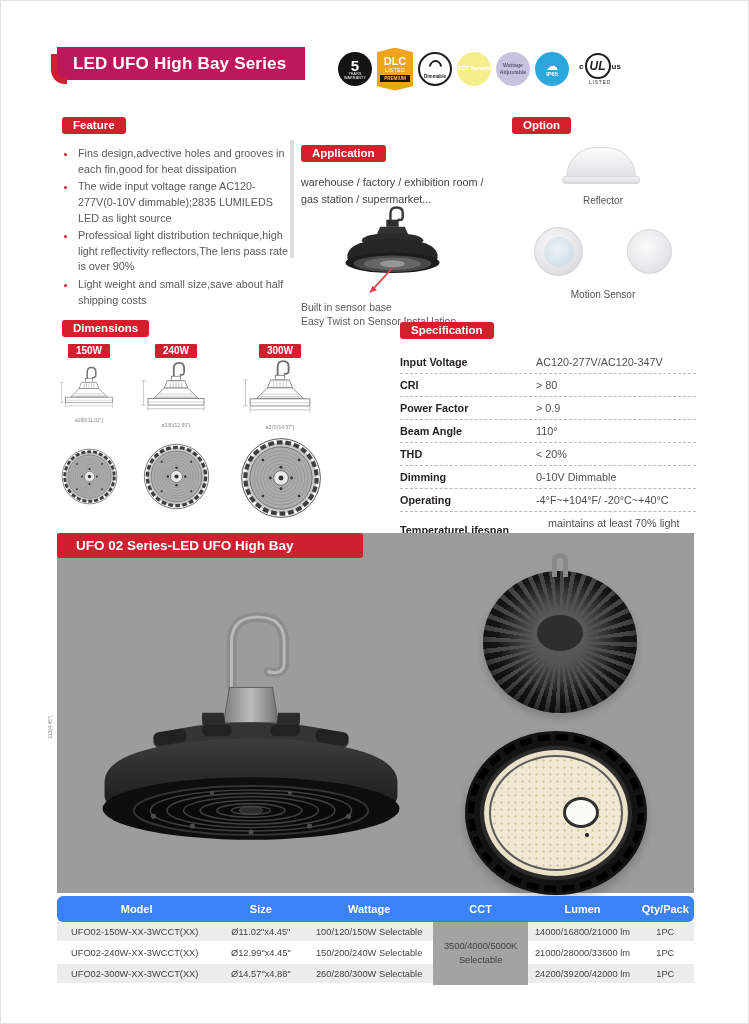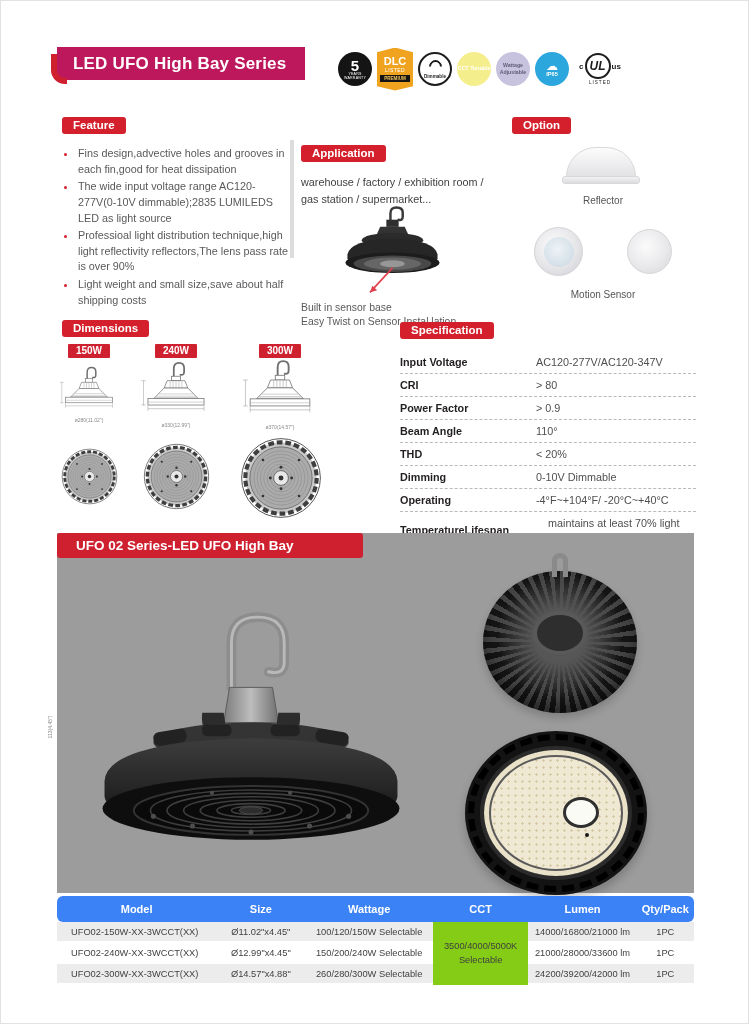--- a/index.html
+++ b/index.html
@@ -120,21 +120,21 @@
   .otable { position:absolute; left:57px; top:896px; width:637px; }
   .otable .thead { display:grid; grid-template-columns:25% 14% 20% 15% 17% 9%; background:#3b82f6;
     color:#fff; font-size:11px; font-weight:bold; height:26px; align-items:center; text-align:center;
     border-radius:6px; }
   .otable .tbody { position:relative; }
   .otable .trow { display:grid; grid-template-columns:25% 14% 20% 15% 17% 9%; height:21px; align-items:center;
     text-align:center; font-size:9.3px; color:#3f3f3f; border-bottom:2px solid #fff; }
   .otable .trow.odd { background:#ececec; }
   .otable .trow.even { background:#fff; }
   .otable .cell-model { text-align:left; padding-left:14px; }
-  .cct-merged { position:absolute; left:59%; width:15%; top:0; bottom:0; background:#84cc16;
+  .cct-merged { position:absolute; left:59%; width:15%; top:0; bottom:0; background:#a3a3a3;
     display:flex; align-items:center; justify-content:center; text-align:center;
     font-size:9.3px; color:#3f3f3f; line-height:1.45; }
 </style>
 </head>
 <body>
 
 <svg width="0" height="0" style="position:absolute" aria-hidden="true">
   <defs>
     <symbol id="sym-side" viewBox="0 0 100 84">
       <path d="M47,22 L47,12 Q47,4 54,4 Q61,4 61,11 L61,16 Q61,21 56,20" fill="none" stroke="#6f6f6f" stroke-width="2.4" stroke-linecap="round"></path>

